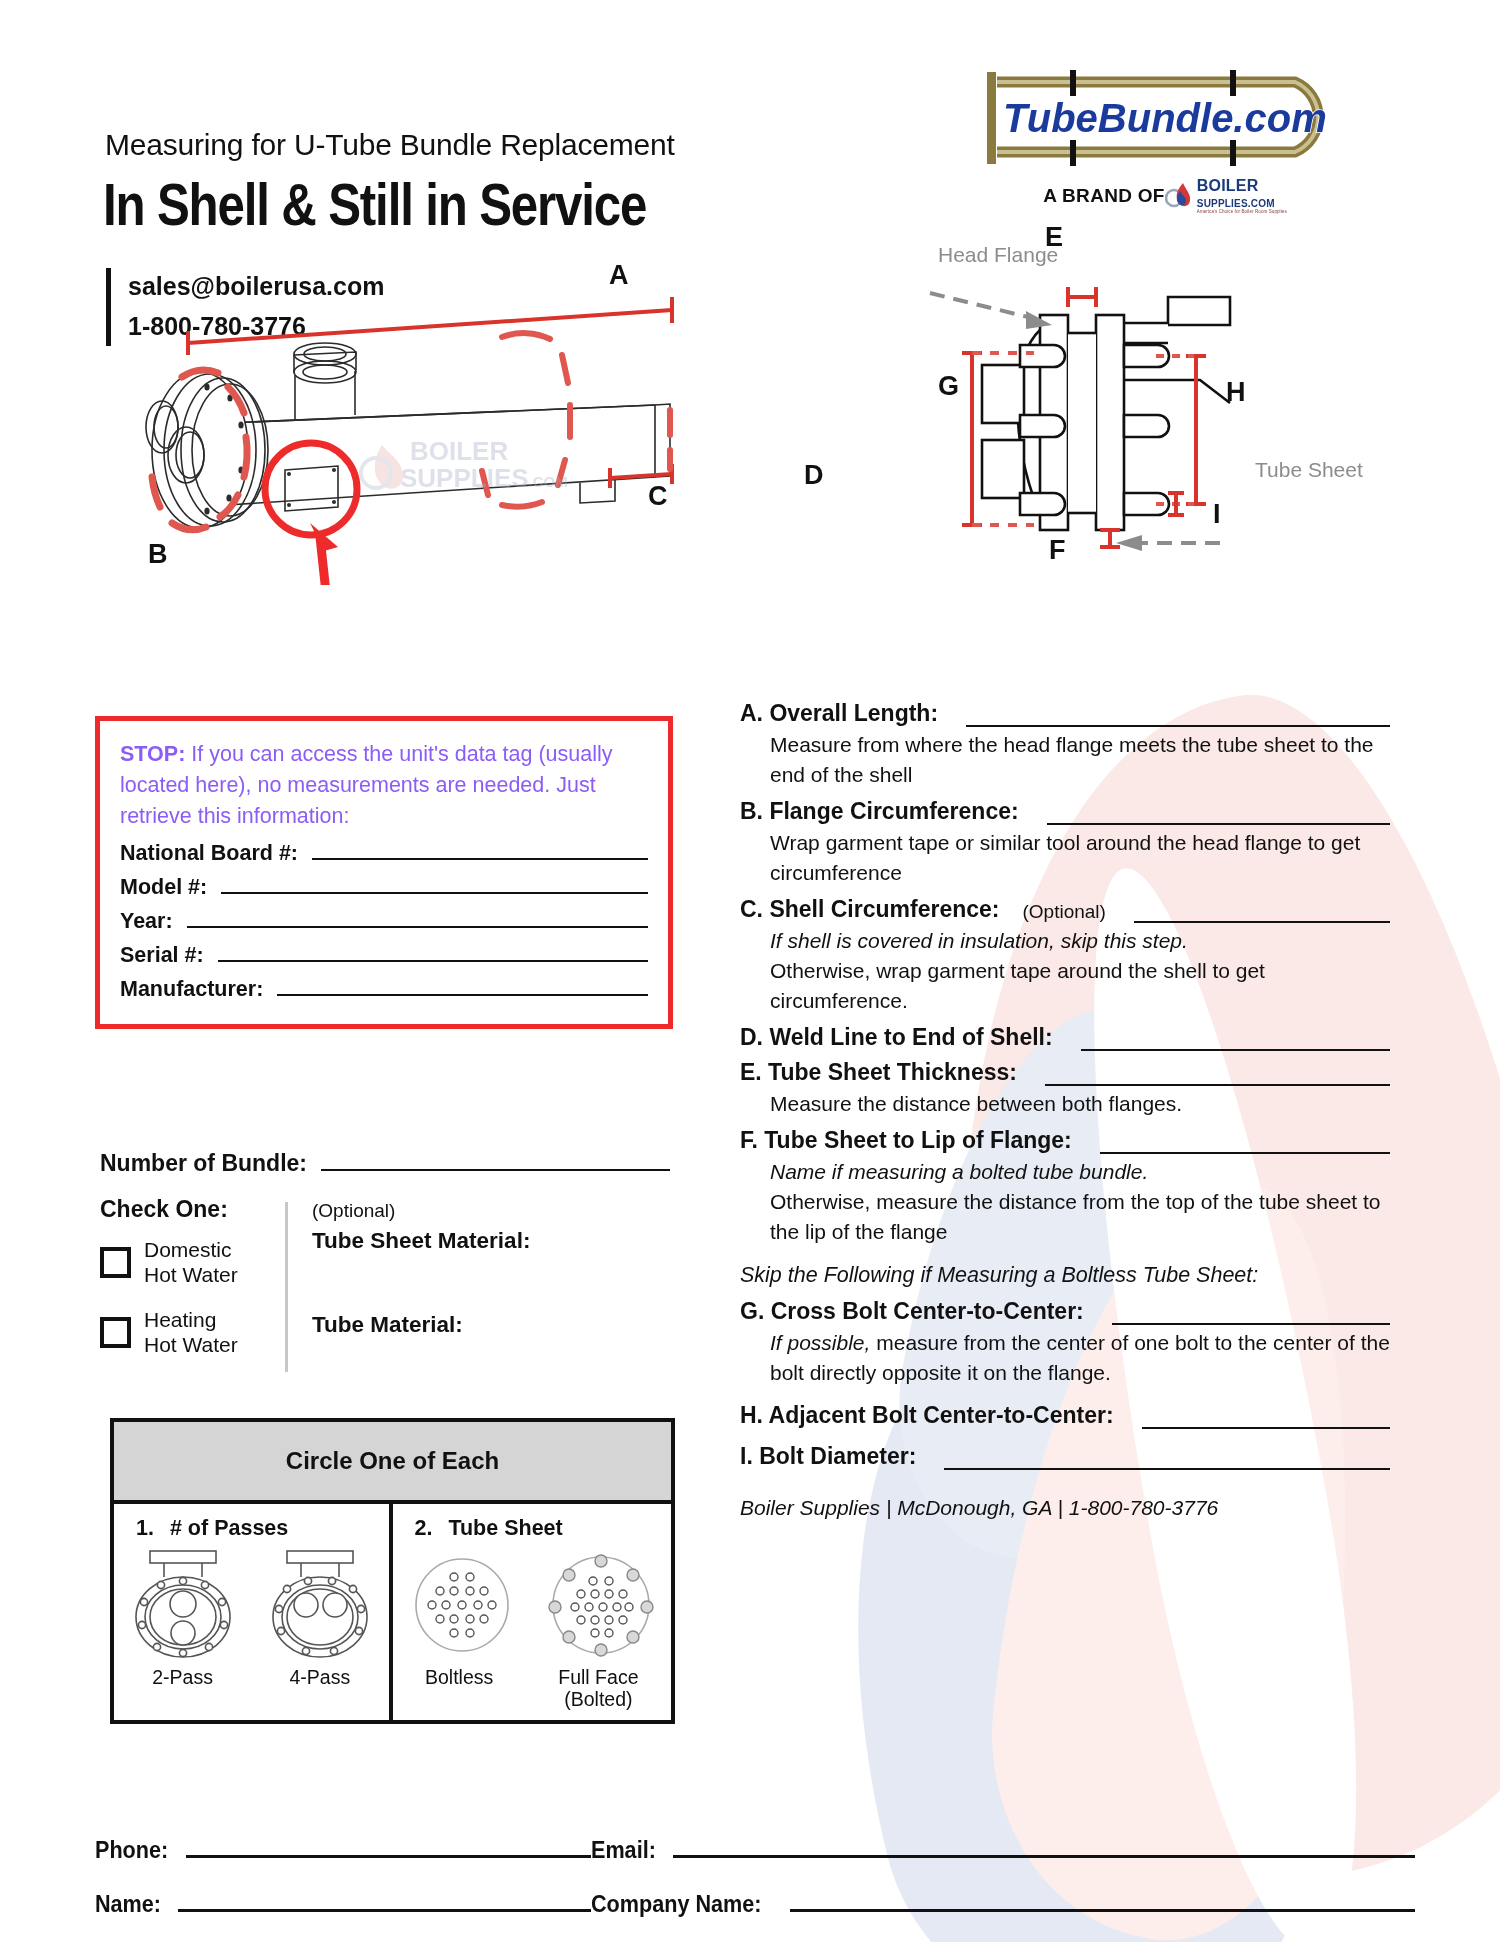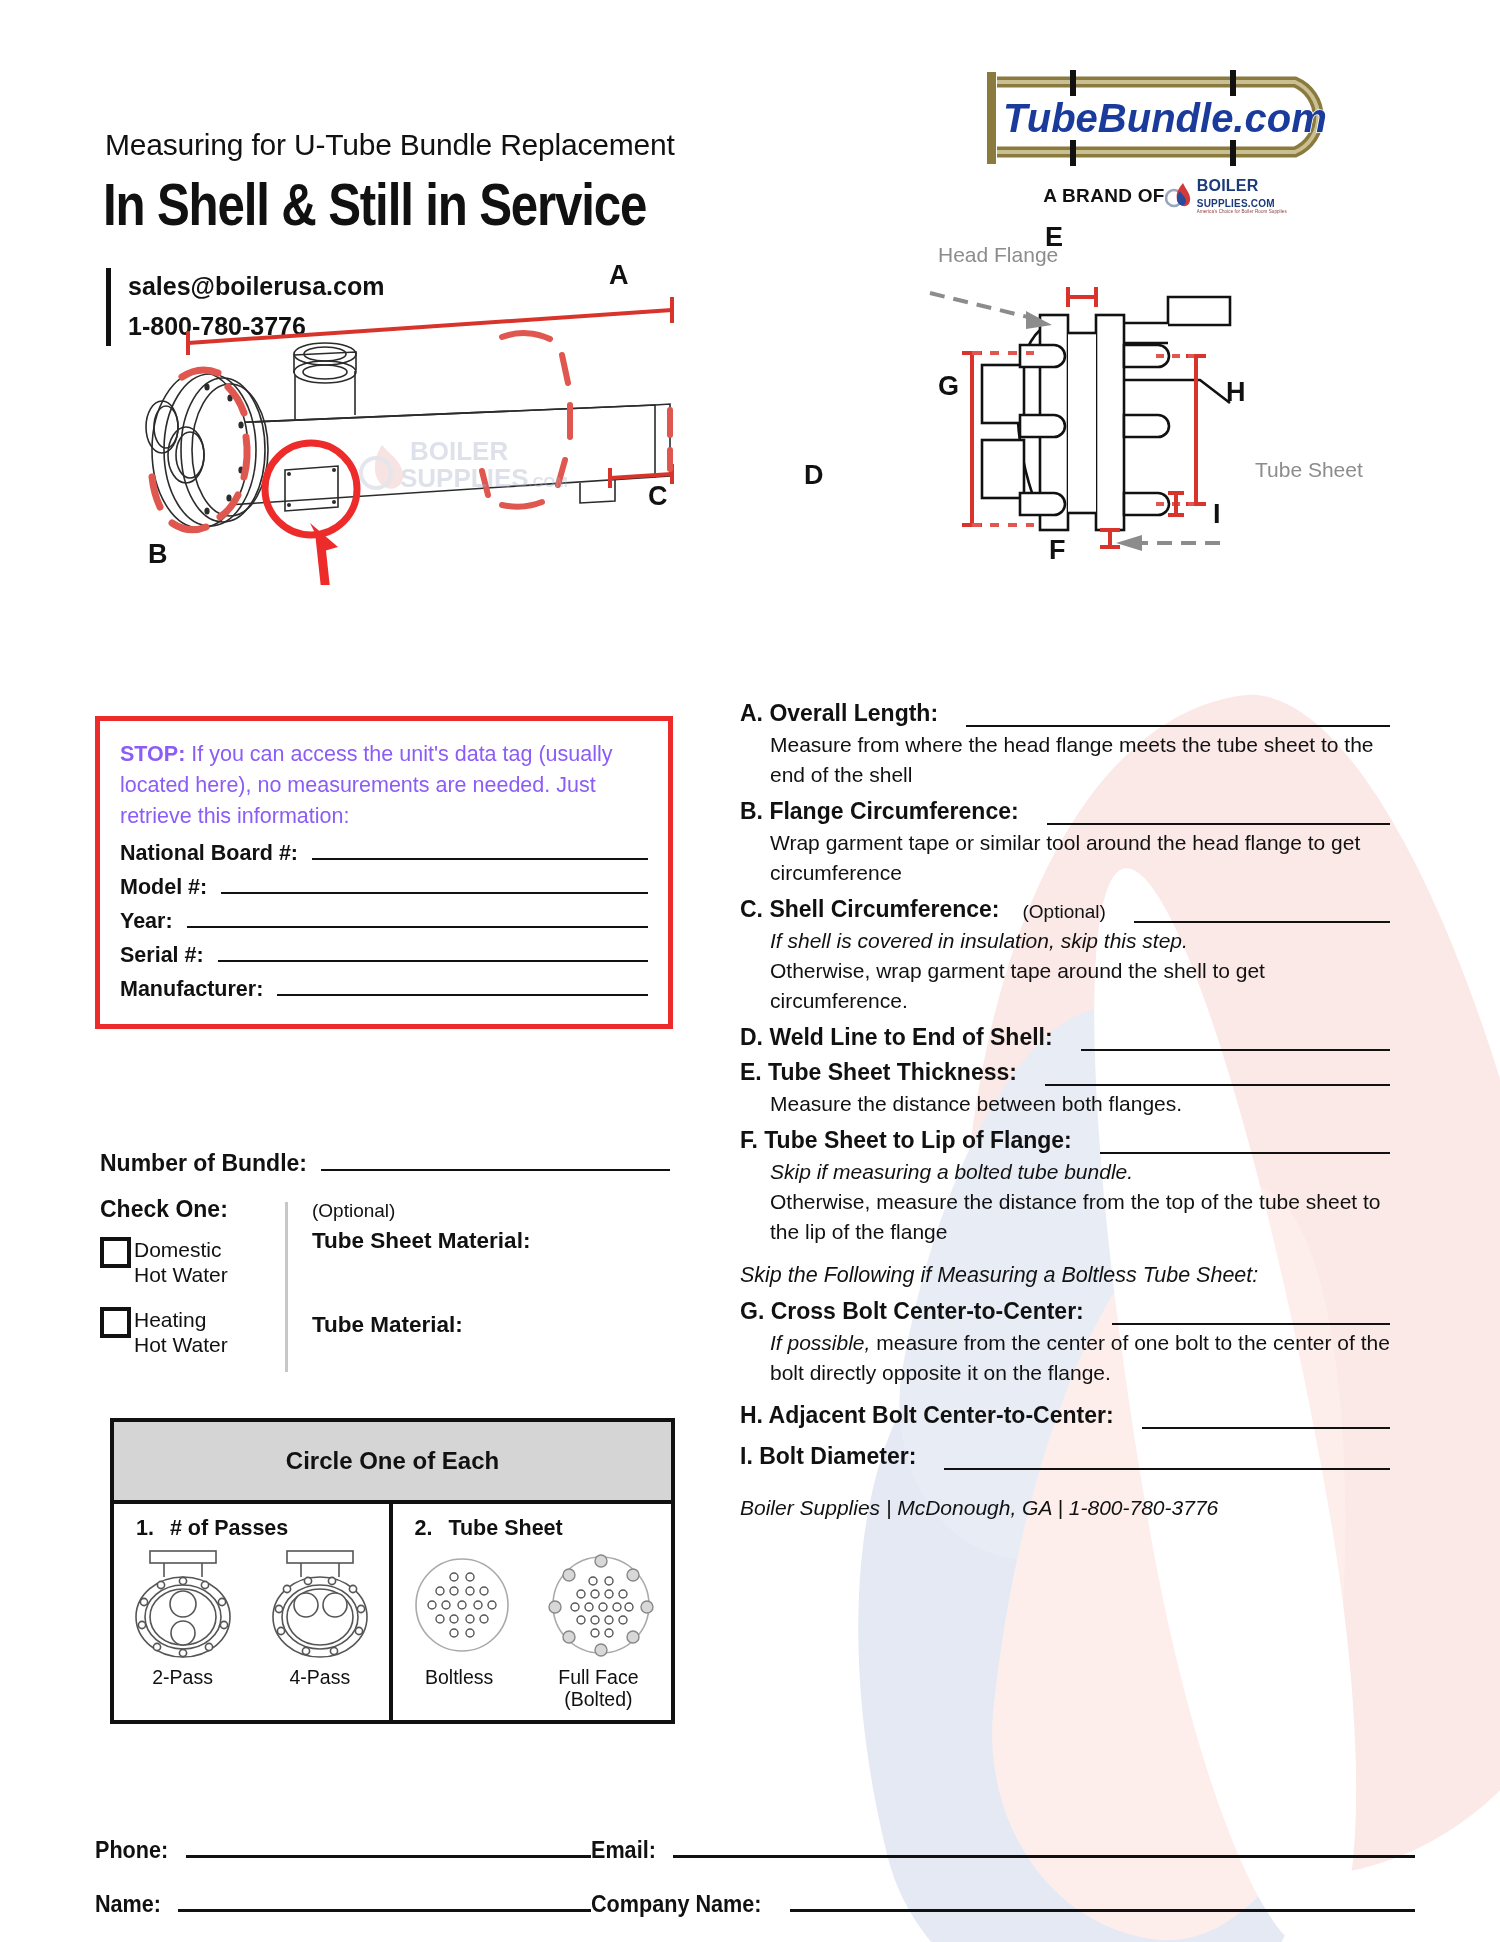--- a/index.html
+++ b/index.html
@@ -114,21 +114,21 @@
   .fieldrow .line { flex:1; border-bottom:2px solid #111; margin-left:14px; height:19px; }
 
   
   .bolts-row { position:absolute; left:100px; top:1150px; width:570px; display:flex; align-items:baseline; }
   .bolts-row .lbl { font-size:23px; font-weight:700; white-space:nowrap; }
   .bolts-row .line { flex:1; border-bottom:2.5px solid #111; margin-left:14px; height:20px; }
 
   .checkwrap { position:absolute; left:100px; top:1196px; width:575px; display:flex; }
   .checkcol { width:185px; }
   .check-head { font-size:23px; font-weight:700; margin-bottom:14px; }
-  .check-item { display:flex; align-items:flex-start; gap:3px; margin-bottom:20px; }
+  .check-item { display:flex; align-items:center; gap:13px; margin-bottom:20px; }
   .cbox { width:31px; height:31px; border:4px solid #111; flex:none; background:#fff; }
   .check-lbl { font-size:21px; line-height:25px; }
   .vdiv { width:3px; background:#c7c7c7; margin:6px 24px 0 0; height:170px; }
   .matcol { padding-top:4px; }
   .optional { font-size:19px; color:#111; margin-bottom:6px; }
   .mat-lbl { font-size:22.5px; font-weight:700; margin-bottom:58px; }
 
   
   .circlebox { position:absolute; left:110px; top:1418px; width:565px; border:4px solid #111; background:#fff; }
   .circle-head {
@@ -642,21 +642,21 @@
       </div>
       <div class="item-desc">Measure the distance between both flanges.</div>
     </div>
 
     <div class="item">
       <div class="item-head">
         <span class="t">F. Tube Sheet to Lip of Flange:</span>
         <span class="line"></span>
       </div>
       <div class="item-desc">
-        <i>Skip if measuring a bolted tube bundle.</i><br>
+        <i>Name if measuring a bolted tube bundle.</i><br>
         <span>Otherwise, measure the distance from the top of the tube sheet to the lip of the flange</span>
       </div>
     </div>
 
     <div class="skipnote">Skip the Following if Measuring a Boltless Tube Sheet:</div>
 
     <div class="item">
       <div class="item-head">
         <span class="t">G. Cross Bolt Center-to-Center:</span>
         <span class="line"></span>

